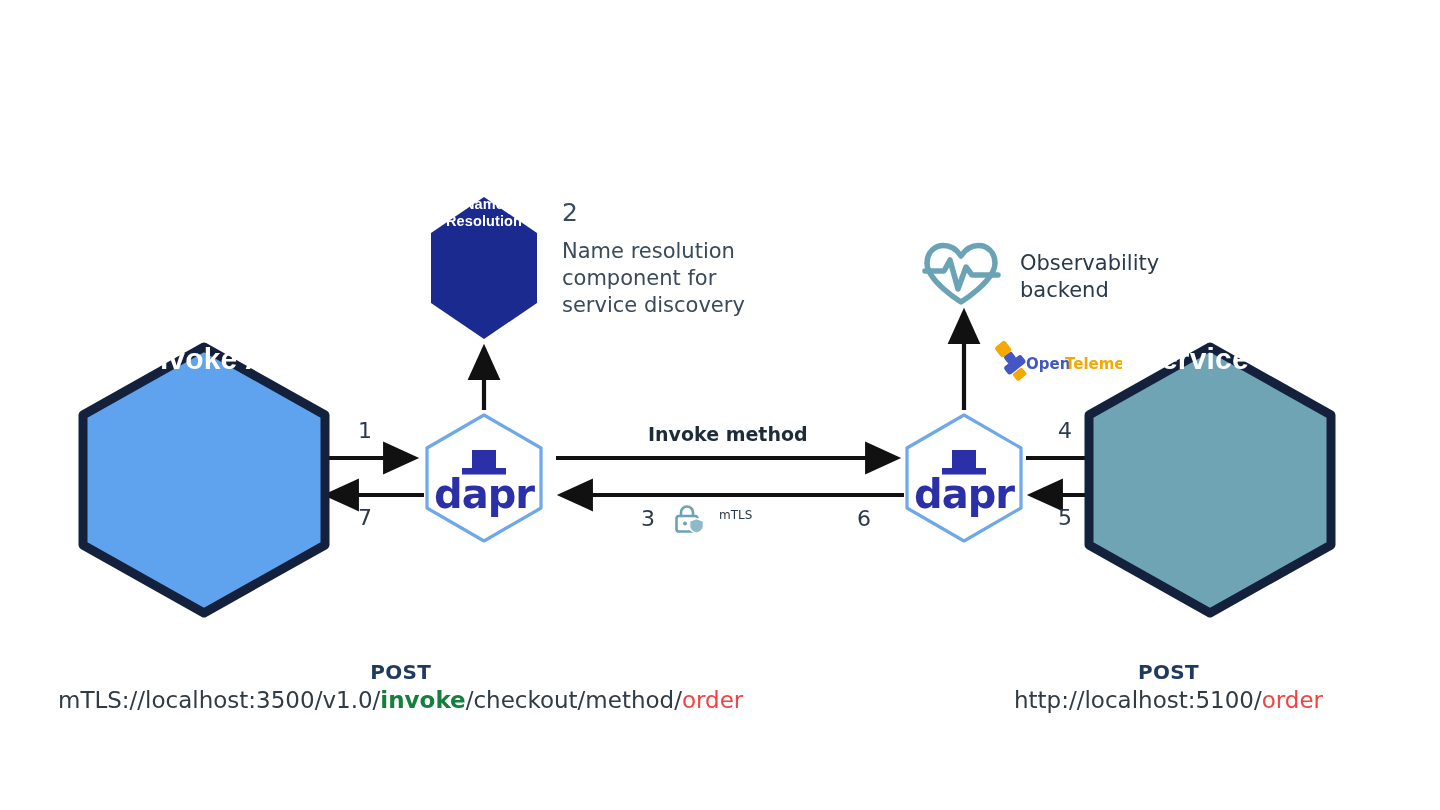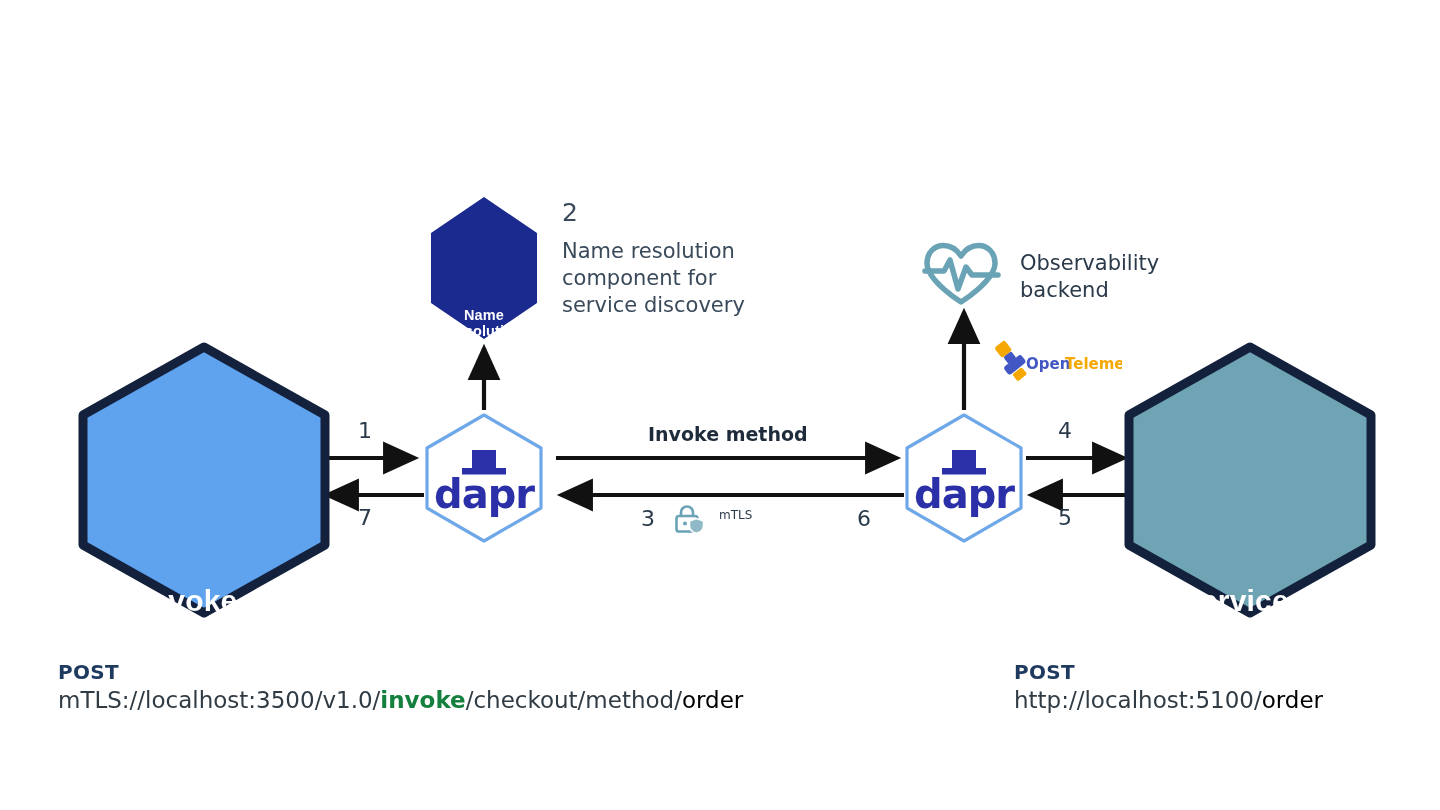--- a/index.html
+++ b/index.html
@@ -22,30 +22,30 @@
     white-space: nowrap;
     font-family: "DejaVu Sans", sans-serif;
   }
 
   
   .hex-wrap { position: absolute; }
   .hex-svg { display: block; overflow: visible; }
   .hex-label {
     position: absolute; left: 0; top: 0;
     width: 100%; height: 100%;
-    display: flex; align-items: flex-end; justify-content: center;
+    display: flex; align-items: flex-start; justify-content: center;
     color: #ffffff; font-weight: bold;
     text-align: center; line-height: 1.15;
     pointer-events: none;
   }
 
   #service-a { left: 78px; top: 342px; width: 252px; height: 276px; }
   #service-a .hex-label { font-size: 30px; letter-spacing: 0.2px; }
 
-  #service-b { left: 1124px; top: 342px; width: 252px; height: 276px; }
+  #service-b { left: 1084px; top: 342px; width: 252px; height: 276px; }
   #service-b .hex-label { font-size: 30px; letter-spacing: 0.2px; }
 
   #name-resolution { left: 430px; top: 196px; width: 108px; height: 144px; }
   #name-resolution .hex-label { font-size: 14.5px; letter-spacing: 0.1px; }
 
   #dapr-left  { left: 424px; top: 412px; width: 120px; height: 132px; }
   #dapr-right { left: 904px; top: 412px; width: 120px; height: 132px; }
 
   
   .dapr-logo { position: absolute; left: 0; top: 0; width: 100%; height: 100%; }
@@ -107,25 +107,25 @@
     font-size: 21px; line-height: 1.3;
     color: #2b3a4a;
     font-family: "DejaVu Sans", sans-serif;
   }
   #otel-logo { position: absolute; left: 986px; top: 332px; width: 136px; height: 50px; }
 
   
   .urlblock { position: absolute; font-family: "DejaVu Sans", sans-serif; }
   .urlblock .verb {
     font-size: 20px; font-weight: bold; color: #1f3a5f;
-    letter-spacing: 0.3px; display: block; margin-bottom: 3px;
+    letter-spacing: 0.3px; display: block; margin-bottom: 3px; text-align: center;
   }
   .urlblock .url { font-size: 23px; color: #303b44; white-space: nowrap; }
   .urlblock .url .seg-blue  { color: #15803d; font-weight: bold; }
-  .urlblock .url .seg-green { color: #000000; }
+  .urlblock .url .seg-green { color: #ef4444; }
   #url-left  { left: 58px;  top: 660px; }
   #url-right { left: 1014px; top: 660px; }
 </style>
 </head>
 <body>
 
 <div id="stage">
 
 
   <svg id="arrows" viewBox="0 0 1440 810">

